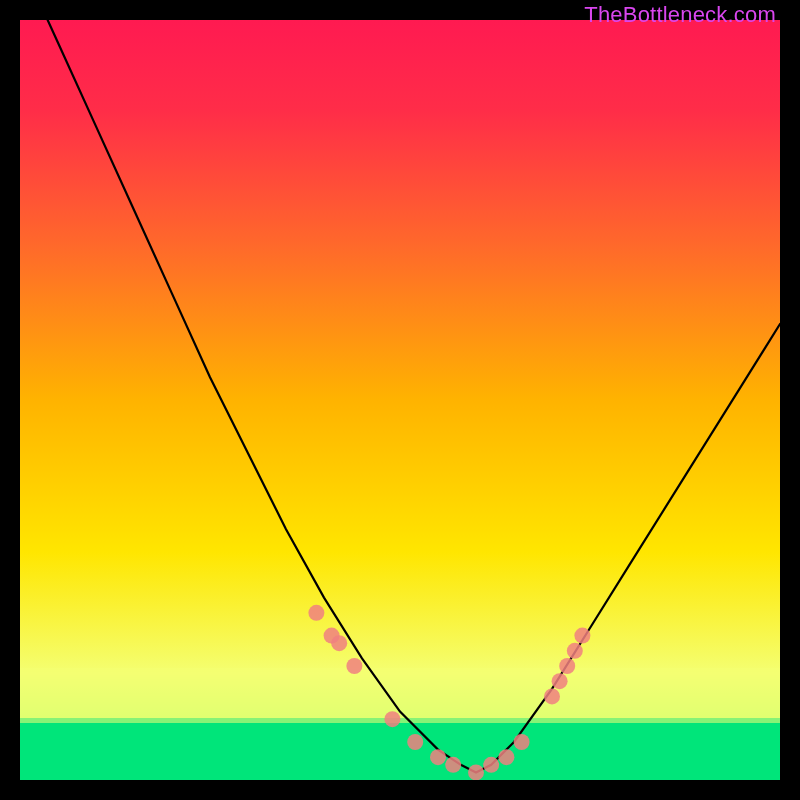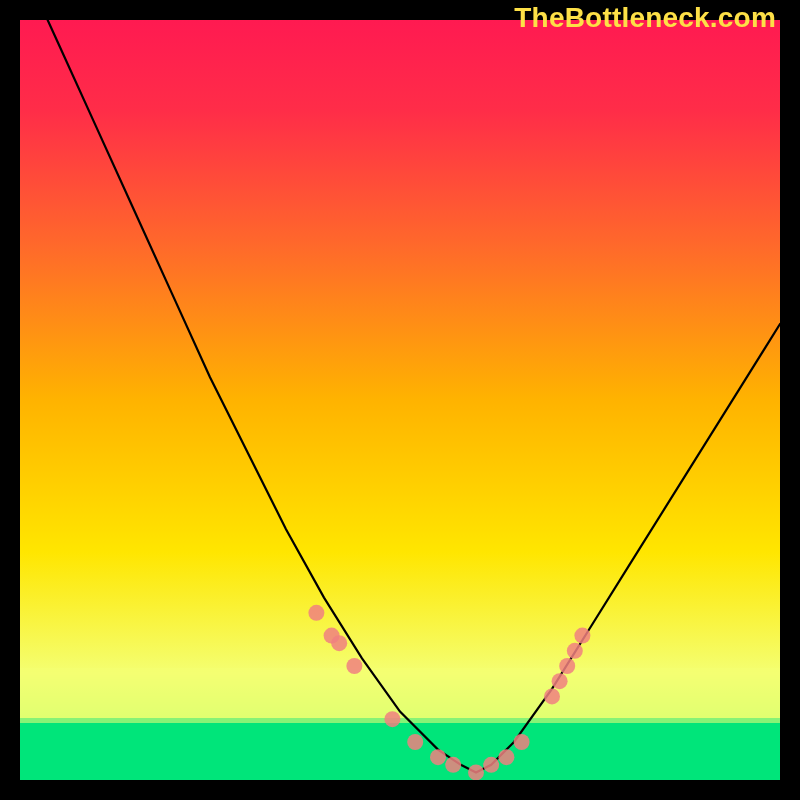--- a/index.html
+++ b/index.html
@@ -23,23 +23,23 @@
     left: 0;
     top: 0;
     width: 760px;
     height: 760px;
   }
   .watermark {
     position: absolute;
     top: 2px;
     right: 24px;
     font-family: Arial, Helvetica, sans-serif;
-    font-size: 28px;
-    font-weight: 700;
-    color: #fde047;
+    font-size: 22px;
+    font-weight: 400;
+    color: #d946ef;
     letter-spacing: 0.2px;
   }
 </style>
 </head>
 <body>
 
 <div class="frame">
   <svg class="plot" viewBox="0 0 760 760">
     <defs>
       <linearGradient id="bg-grad" x1="0" y1="0" x2="0" y2="1">

